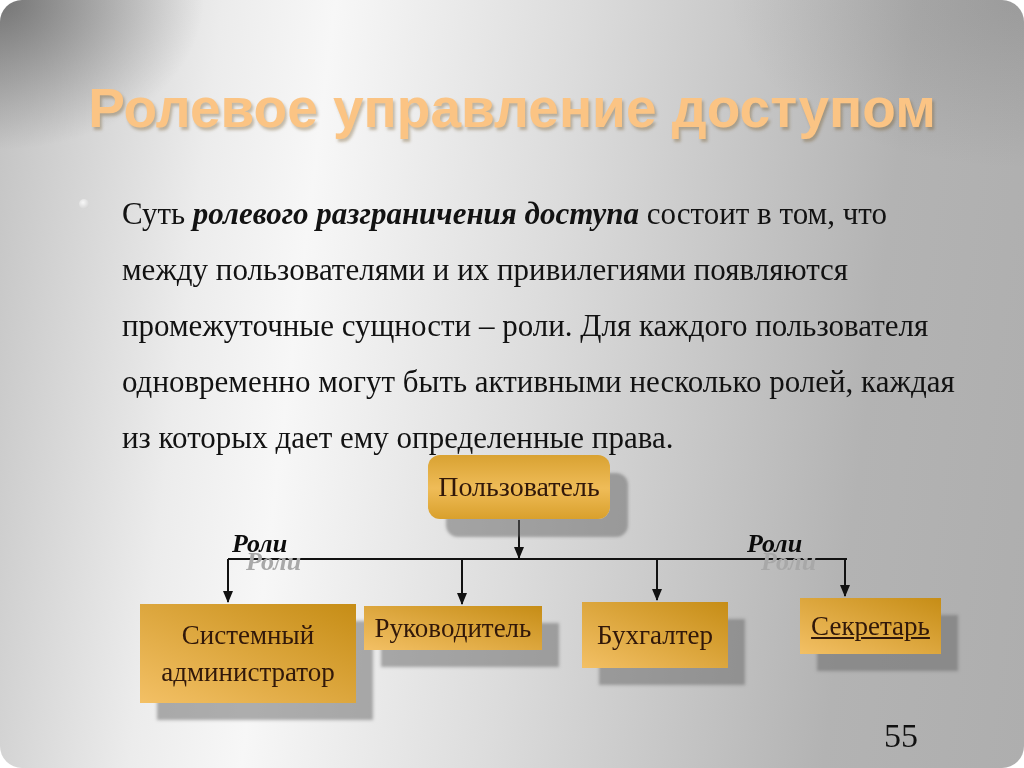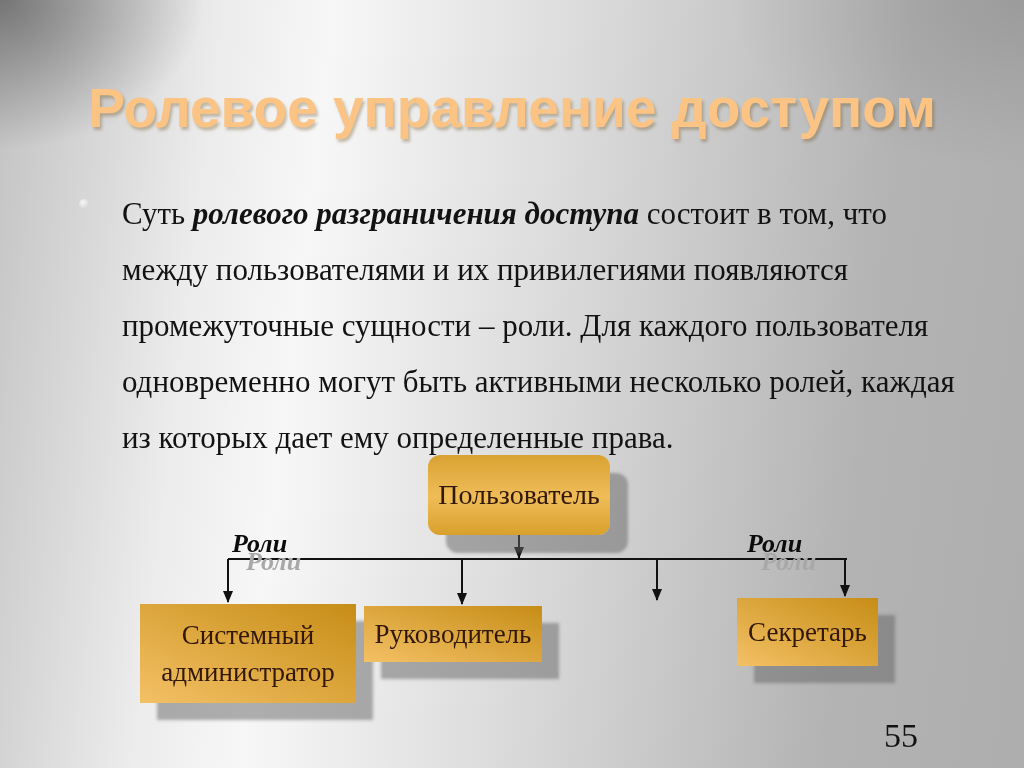--- a/index.html
+++ b/index.html
@@ -3,20 +3,21 @@
 <meta charset="utf-8">
 <style>
   html, body { margin:0; padding:0; }
   .slide {
     position:relative; width:1024px; height:768px; overflow:hidden;
     font-family:"Liberation Serif", serif;
     background:
       radial-gradient(ellipse 300px 220px at 0% 0%, rgba(40,40,40,0.50), rgba(40,40,40,0) 68%),
       radial-gradient(ellipse 420px 240px at 100% 0%, rgba(70,70,70,0.20), rgba(70,70,70,0) 70%),
       linear-gradient(97deg, #c2c2c2 0%, #ececec 20%, #f7f7f7 30%, #dcdcdc 52%, #b3b3b3 82%, #aeaeae 100%);
+    border-radius: 22px;
   }
   .title {
     position:absolute; left:30px; top:76px; width:964px; text-align:center;
     font-family:"Liberation Sans", sans-serif; font-weight:bold; font-size:55px;
     color:#fbc484; text-shadow:2px 3px 3px rgba(110,80,30,0.35); white-space:nowrap;
   }
   .bullet-dot {
     position:absolute; left:79px; top:199px; width:10px; height:10px; border-radius:50%;
     background:radial-gradient(circle at 40% 35%, #f7f7f7, #c9c9c9);
   }
@@ -25,33 +26,33 @@
     font-size:31px; line-height:56px; color:#121212;
   }
   .emph { font-weight:bold; font-style:italic; }
   .connectors { position:absolute; left:0; top:0; width:1024px; height:768px; pointer-events:none; }
   .cline { stroke:#111; stroke-width:2; }
   .node {
     position:absolute; display:flex; align-items:center; justify-content:center;
     text-align:center; color:#31180a;
   }
   .node.user {
-    left:428px; top:455px; width:182px; height:80px; border-radius:12px; font-size:28px;
+    left:428px; top:455px; width:182px; height:64px; border-radius:12px; font-size:28px;
     background:linear-gradient(to bottom, #d9a232 0%, #efbc58 52%, #d9a02c 100%);
     box-shadow:18px 18px 3px rgba(100,100,100,0.5);
   }
   .node.role {
     background:linear-gradient(to top right, #f3c065 0%, #c68d16 100%);
     box-shadow:17px 17px 3px rgba(100,100,100,0.5);
     font-size:27px;
   }
   .r0 { left:140px; top:604px; width:216px; height:99px; line-height:37px; }
-  .r1 { left:364px; top:606px; width:178px; height:56px; }
+  .r1 { left:364px; top:606px; width:178px; height:44px; }
   .r2 { left:582px; top:602px; width:146px; height:66px; }
-  .r3 { left:737px; top:598px; width:141px; height:68px; }
+  .r3 { left:800px; top:598px; width:141px; height:56px;text-decoration:underline; }
   .roles-label { position:absolute; width:130px; height:64px; font-style:italic; font-weight:bold; font-size:26px;margin-top:31px; }
   .roles-label .rl-main   { position:absolute; left:0;   top:0;    color:#0b0b0b; }
   .roles-label .rl-shadow { position:absolute; left:14px; top:18px; color:#a8a8a8; }
   .roles-label.left  { left:232px; top:498px; }
   .roles-label.right { left:747px; top:498px; }
   .page-number { position:absolute; left:884px; top:708px; font-size:34px; color:#111;margin-top:9px; }
 </style>
 </head>
 <body>
 
@@ -89,19 +90,22 @@
     <span class="rl-shadow">Роли</span>
     <span class="rl-main">Роли</span>
   </div>
 
   <div class="node role r0">
     <span>Системный администратор</span>
   </div>
   <div class="node role r1">
     <span>Руководитель</span>
   </div>
+  <div class="node role r2">
+    <span>Бухгалтер</span>
+  </div>
   <div class="node role r3">
     <span>Секретарь</span>
   </div>
 
   <div class="page-number">55</div>
 
 </div>
 
 </body></html>

